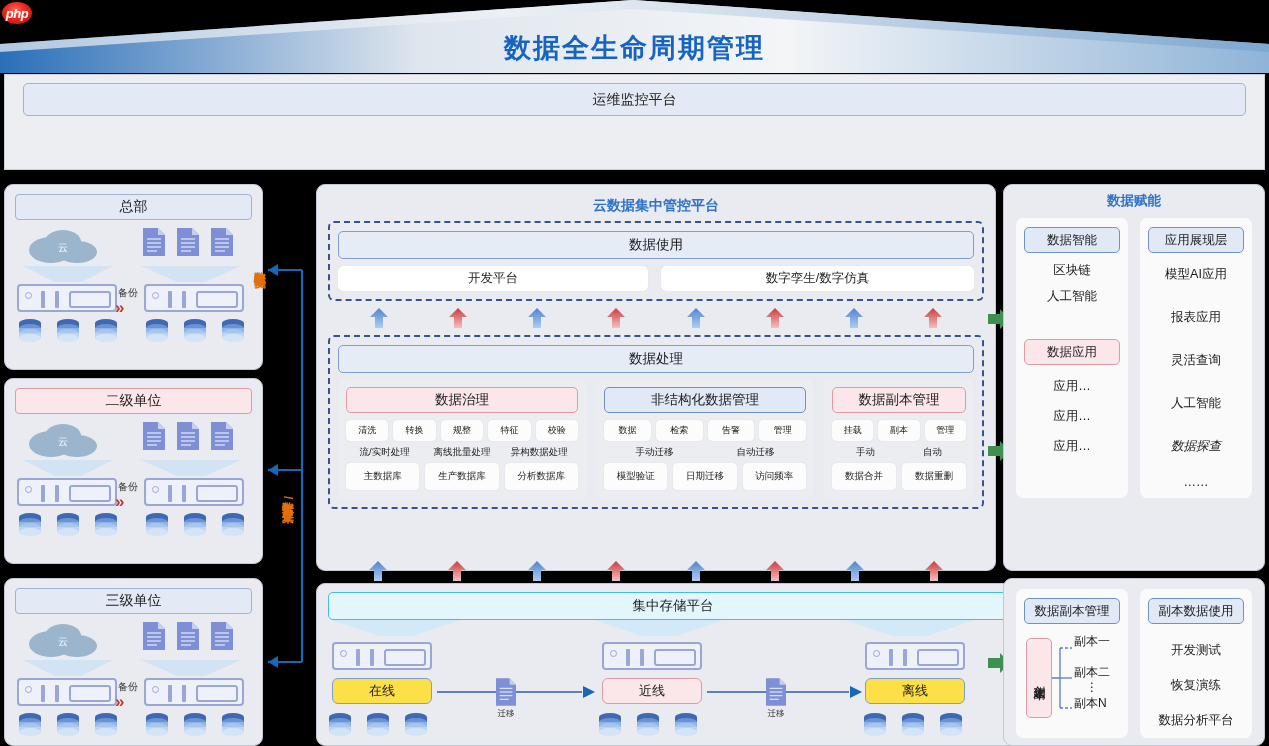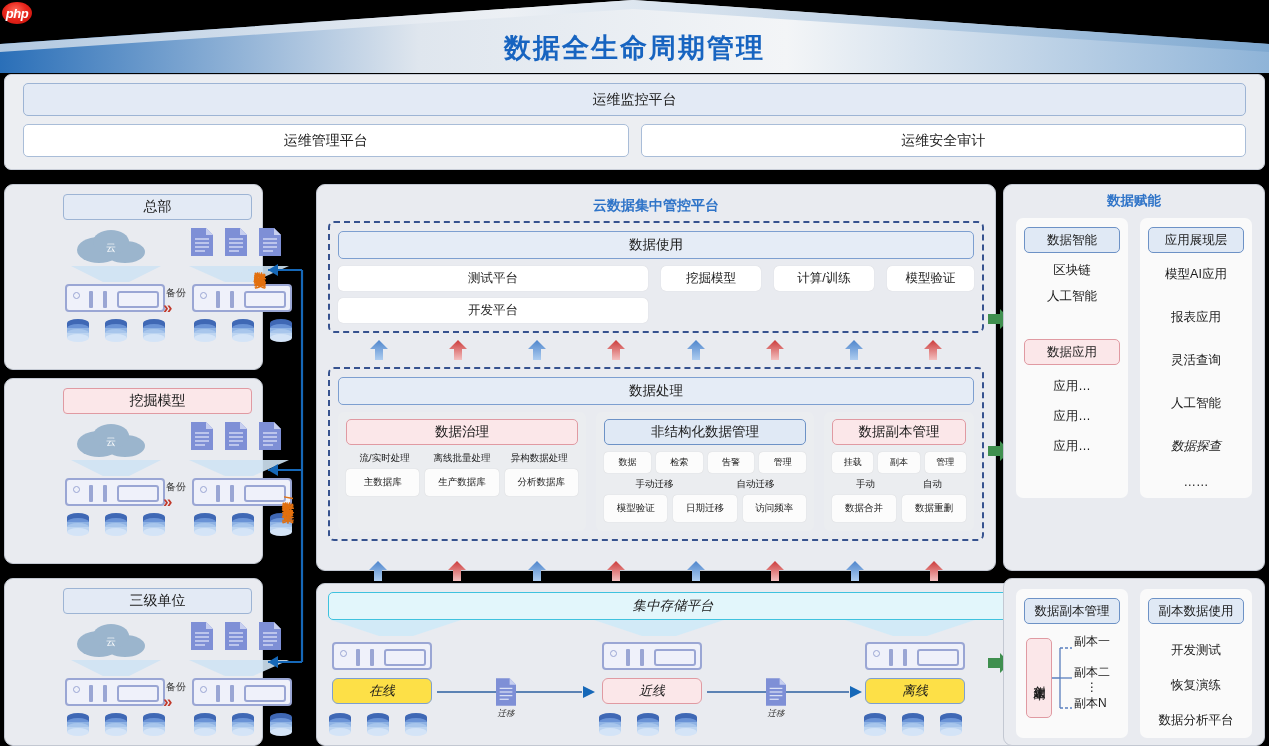--- a/index.html
+++ b/index.html
@@ -29,21 +29,21 @@
   .banner svg{ position:absolute; left:0; top:0; }
   .banner-title{
     position:absolute; left:0; top:30px; width:1269px; text-align:center;
     font-size:27px; font-weight:bold; color:#1764c0;
     letter-spacing:2px;
   }
 
   
   .ops-bar{
     position:absolute; left:4px; top:74px; width:1261px; height:96px;
-    background:#eceef2; border:1px solid #c9ced8; border-radius:7px;
+    background:#eceef2; border:1px solid #c9ced8; border-radius:0;
     padding:8px 18px;
   }
   .ops-top{
     height:33px; background:#e3eaf5; border:1px solid #9db4d4; border-radius:5px;
     display:flex; align-items:center; justify-content:center;
     font-size:14px; color:#222; margin-bottom:8px;
   }
   .ops-row{ display:flex; gap:12px; height:33px; }
   .ops-cell{
     flex:1; background:#fff; border:1px solid #a9bdd8; border-radius:5px;
@@ -51,21 +51,21 @@
     font-size:14px; color:#222;
   }
 
   
   .panel{
     position:absolute;
     background:#e9ebf0; border:1px solid #c3c8d2; border-radius:9px;
   }
 
   
-  .org{ width:259px;padding-left:48px; }
+  .org{ width:259px; }
   .org-title{
     margin:9px 10px 4px; height:26px; border-radius:4px;
     display:flex; align-items:center; justify-content:center;
     font-size:14px; color:#1a1a1a;
     background:#e3eaf5; border:1px solid #9db4d4;
   }
   .org-title.pink{ background:#fbe7e9; border:1px solid #e09aa2; }
   .org-body{ position:relative; height:126px; }
 
   .cloud{
@@ -198,24 +198,20 @@
       </linearGradient>
     </defs>
     <polygon points="0,44 633,0 1269,44 1269,73 0,73" fill="url(#bg1)"></polygon>
     <polygon points="0,44 633,0 1269,44 1269,52 633,9 0,52" fill="url(#bg2)" opacity="0.85"></polygon>
   </svg>
   <div class="banner-title">数据全生命周期管理</div>
 </div>
 
 <div class="ops-bar">
   <div class="ops-top">运维监控平台</div>
-  <div class="ops-row">
-    <div class="ops-cell">运维管理平台</div>
-    <div class="ops-cell">运维安全审计</div>
-  </div>
 </div>
 
 <div class="panel org" style="left:4px; top:184px; height:186px;">
   <div class="org-title">总部</div>
   <div class="org-body">
 
     <svg class="cloud" viewBox="0 0 84 40">
       <ellipse cx="26" cy="22" rx="22" ry="13" fill="#9bb5cd"></ellipse>
       <ellipse cx="52" cy="24" rx="20" ry="11" fill="#9bb5cd"></ellipse>
       <ellipse cx="38" cy="14" rx="18" ry="12" fill="#9bb5cd"></ellipse>
@@ -329,21 +325,21 @@
         <rect x="2" y="10" width="22" height="5" fill="#8fb3e4"></rect>
         <ellipse cx="13" cy="15" rx="11" ry="4" fill="#a8c6ec"></ellipse>
         <rect x="2" y="15" width="22" height="5" fill="#bdd5f1"></rect>
         <ellipse cx="13" cy="20" rx="11" ry="4" fill="#d4e4f7"></ellipse>
       </svg>
     </div>
   </div>
 </div>
 
 <div class="panel org" style="left:4px; top:378px; height:186px;">
-  <div class="org-title pink">挖掘模型</div>
+  <div class="org-title pink">二级单位</div>
   <div class="org-body">
     <svg class="cloud" viewBox="0 0 84 40">
       <ellipse cx="26" cy="22" rx="22" ry="13" fill="#9bb5cd"></ellipse>
       <ellipse cx="52" cy="24" rx="20" ry="11" fill="#9bb5cd"></ellipse>
       <ellipse cx="38" cy="14" rx="18" ry="12" fill="#9bb5cd"></ellipse>
       <text x="38" y="23" font-size="10" fill="#ffffff" text-anchor="middle" font-family="Liberation Sans, sans-serif">云</text>
     </svg>
     <svg class="funnel" style="left:18px; top:42px;" width="90" height="16">
       <polygon points="0,0 90,0 58,16 32,16" fill="#cfe3f3" opacity="0.9"></polygon>
     </svg>
@@ -594,28 +590,23 @@
   <polygon points="10,478 20,472 20,484" fill="#1668b8"></polygon>
 </svg>
 <div class="vtext" style="left:254px; top:262px;">数据远程恢复</div>
 <div class="vtext" style="left:282px; top:492px;">数据灾备/采集</div>
 
 <div class="panel" style="left:316px; top:184px; width:680px; height:387px;">
   <div class="center-title">云数据集中管控平台</div>
 
   <div class="dashed-box">
     <div class="hdr-blue">数据使用</div>
-    <div class="row">
-      <div class="cell" style="flex:0 0 310px;">测试平台</div>
-      <div class="cell" style="flex:0 0 100px;">挖掘模型</div>
-      <div class="cell" style="flex:0 0 100px;">计算/训练</div>
-      <div class="cell" style="flex:1;">模型验证</div>
-    </div>
     <div class="row" style="margin-bottom:0;">
       <div class="cell" style="flex:0 0 310px;">开发平台</div>
+      <div class="cell" style="flex:1;">数字孪生/数字仿真</div>
     </div>
   </div>
 
   <div class="arrow-strip">
     <svg width="18" height="20">
       <defs>
           <linearGradient id="ab1" x1="0" y1="0" x2="0" y2="1">
             <stop offset="0" stop-color="#4e85cc"></stop>
             <stop offset="1" stop-color="#aecdf0"></stop>
           </linearGradient>
@@ -650,20 +641,27 @@
         <polygon points="9,0 18,9 13,9 13,20 5,20 5,9 0,9" fill="url(#ar1)"></polygon>
       </svg>
   </div>
 
   <div class="dashed-box">
     <div class="hdr-blue">数据处理</div>
     <div class="proc-cols">
 
       <div class="proc-col c1">
         <div class="proc-hdr pink">数据治理</div>
+        <div class="chips">
+          <div class="chip">清洗</div>
+          <div class="chip">转换</div>
+          <div class="chip">规整</div>
+          <div class="chip">特征</div>
+          <div class="chip">校验</div>
+        </div>
         <div class="plain-row">
           <div class="plain">流/实时处理</div>
           <div class="plain">离线批量处理</div>
           <div class="plain">异构数据处理</div>
         </div>
         <div class="chips2">
           <div class="chip2">主数据库</div>
           <div class="chip2">生产数据库</div>
           <div class="chip2">分析数据库</div>
         </div>
@@ -739,21 +737,21 @@
       <polygon points="9,0 18,9 13,9 13,20 5,20 5,9 0,9" fill="url(#ar2)"></polygon>
     </svg>
   <svg width="18" height="20">
       <polygon points="9,0 18,9 13,9 13,20 5,20 5,9 0,9" fill="url(#ab2)"></polygon>
     </svg>
   <svg width="18" height="20">
       <polygon points="9,0 18,9 13,9 13,20 5,20 5,9 0,9" fill="url(#ar2)"></polygon>
     </svg>
 </div>
 
-<div class="panel" style="left:316px; top:583px; width:714px; height:163px;font-style:italic;">
+<div class="panel" style="left:316px; top:583px; width:714px; height:163px;">
   <div class="store-hdr">集中存储平台</div>
   <div class="store-body">
 
     <svg style="position:absolute; left:14px; top:0;" width="130" height="16">
       <polygon points="0,0 130,0 82,16 48,16" fill="#cfeaf7" opacity="0.9"></polygon>
     </svg>
     <svg style="position:absolute; left:277px; top:0;" width="130" height="16">
       <polygon points="0,0 130,0 82,16 48,16" fill="#cfeaf7" opacity="0.9"></polygon>
     </svg>
     <svg style="position:absolute; left:528px; top:0;" width="130" height="16">

